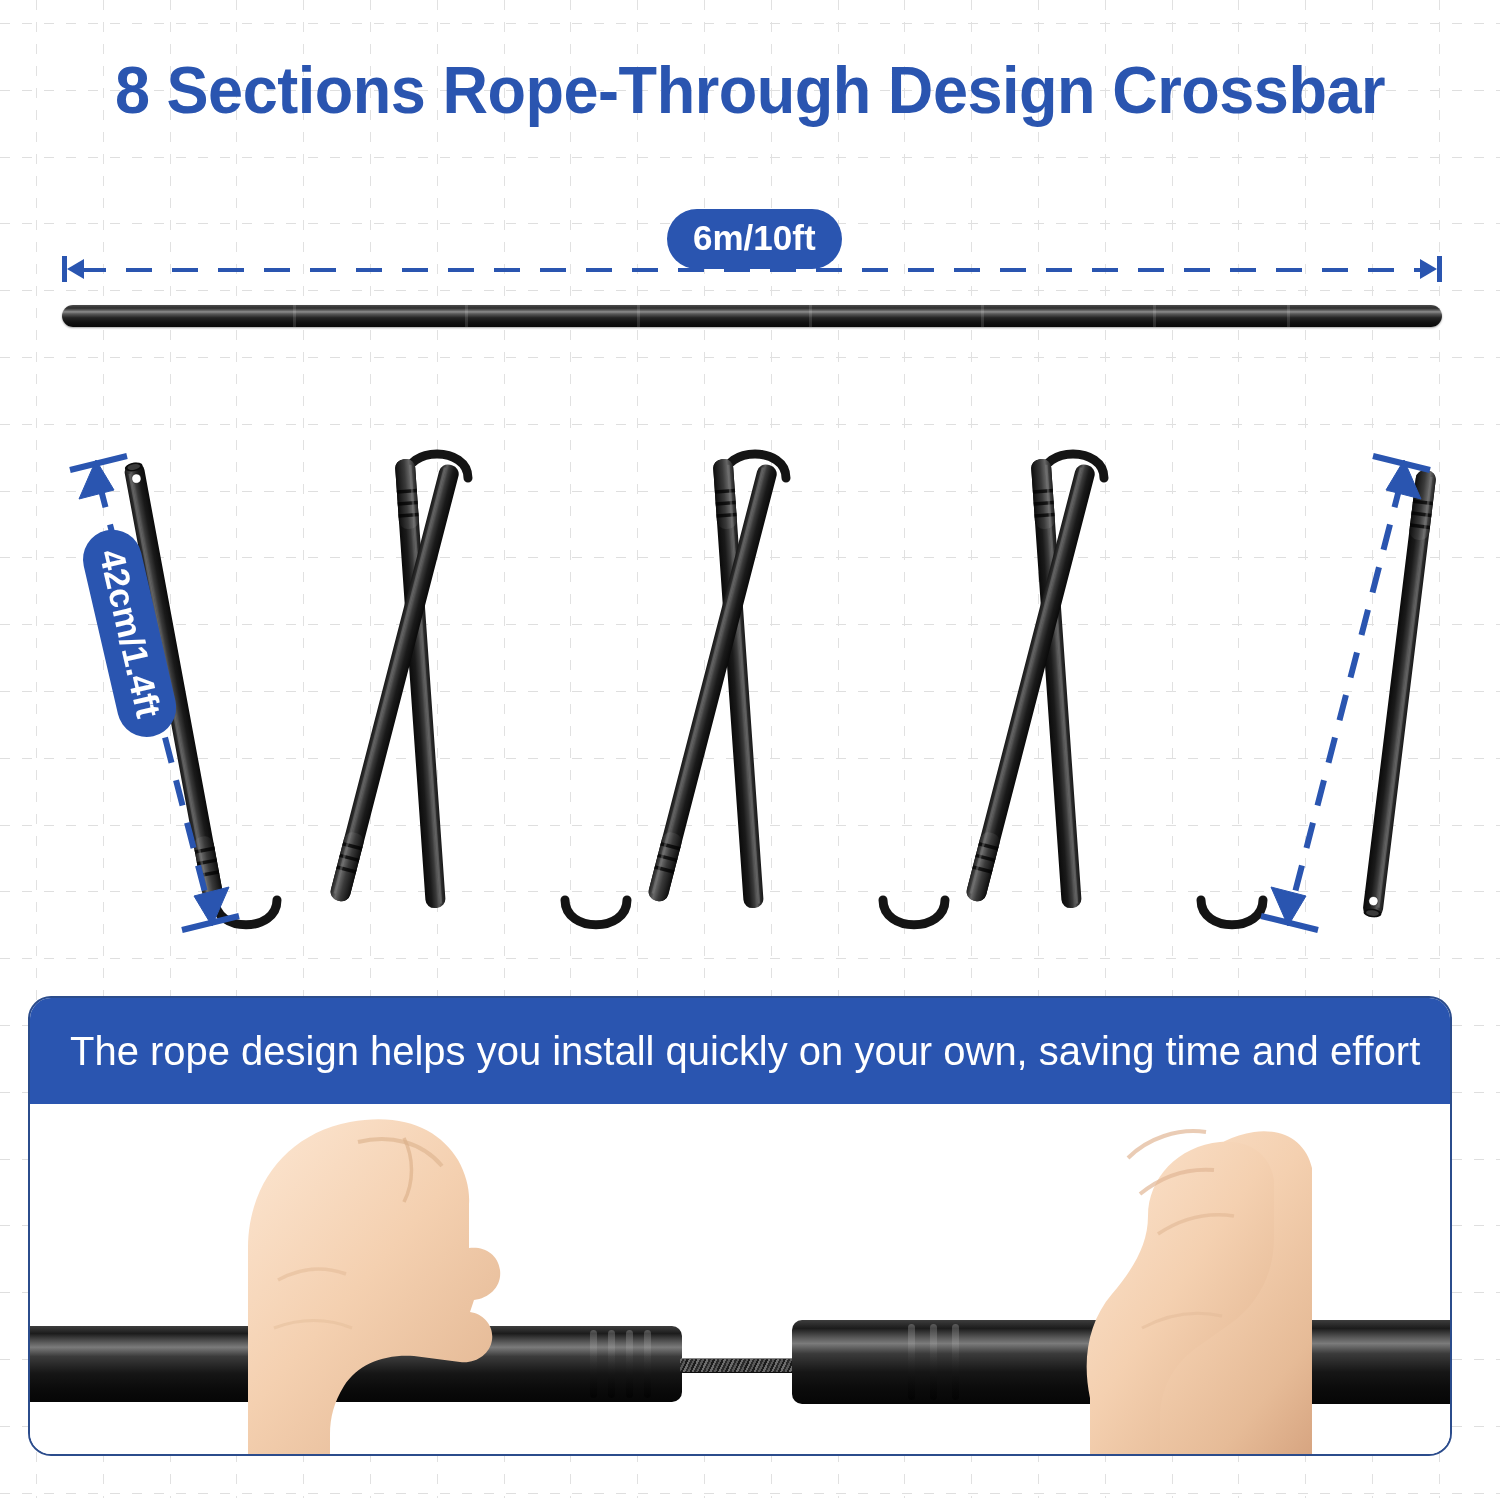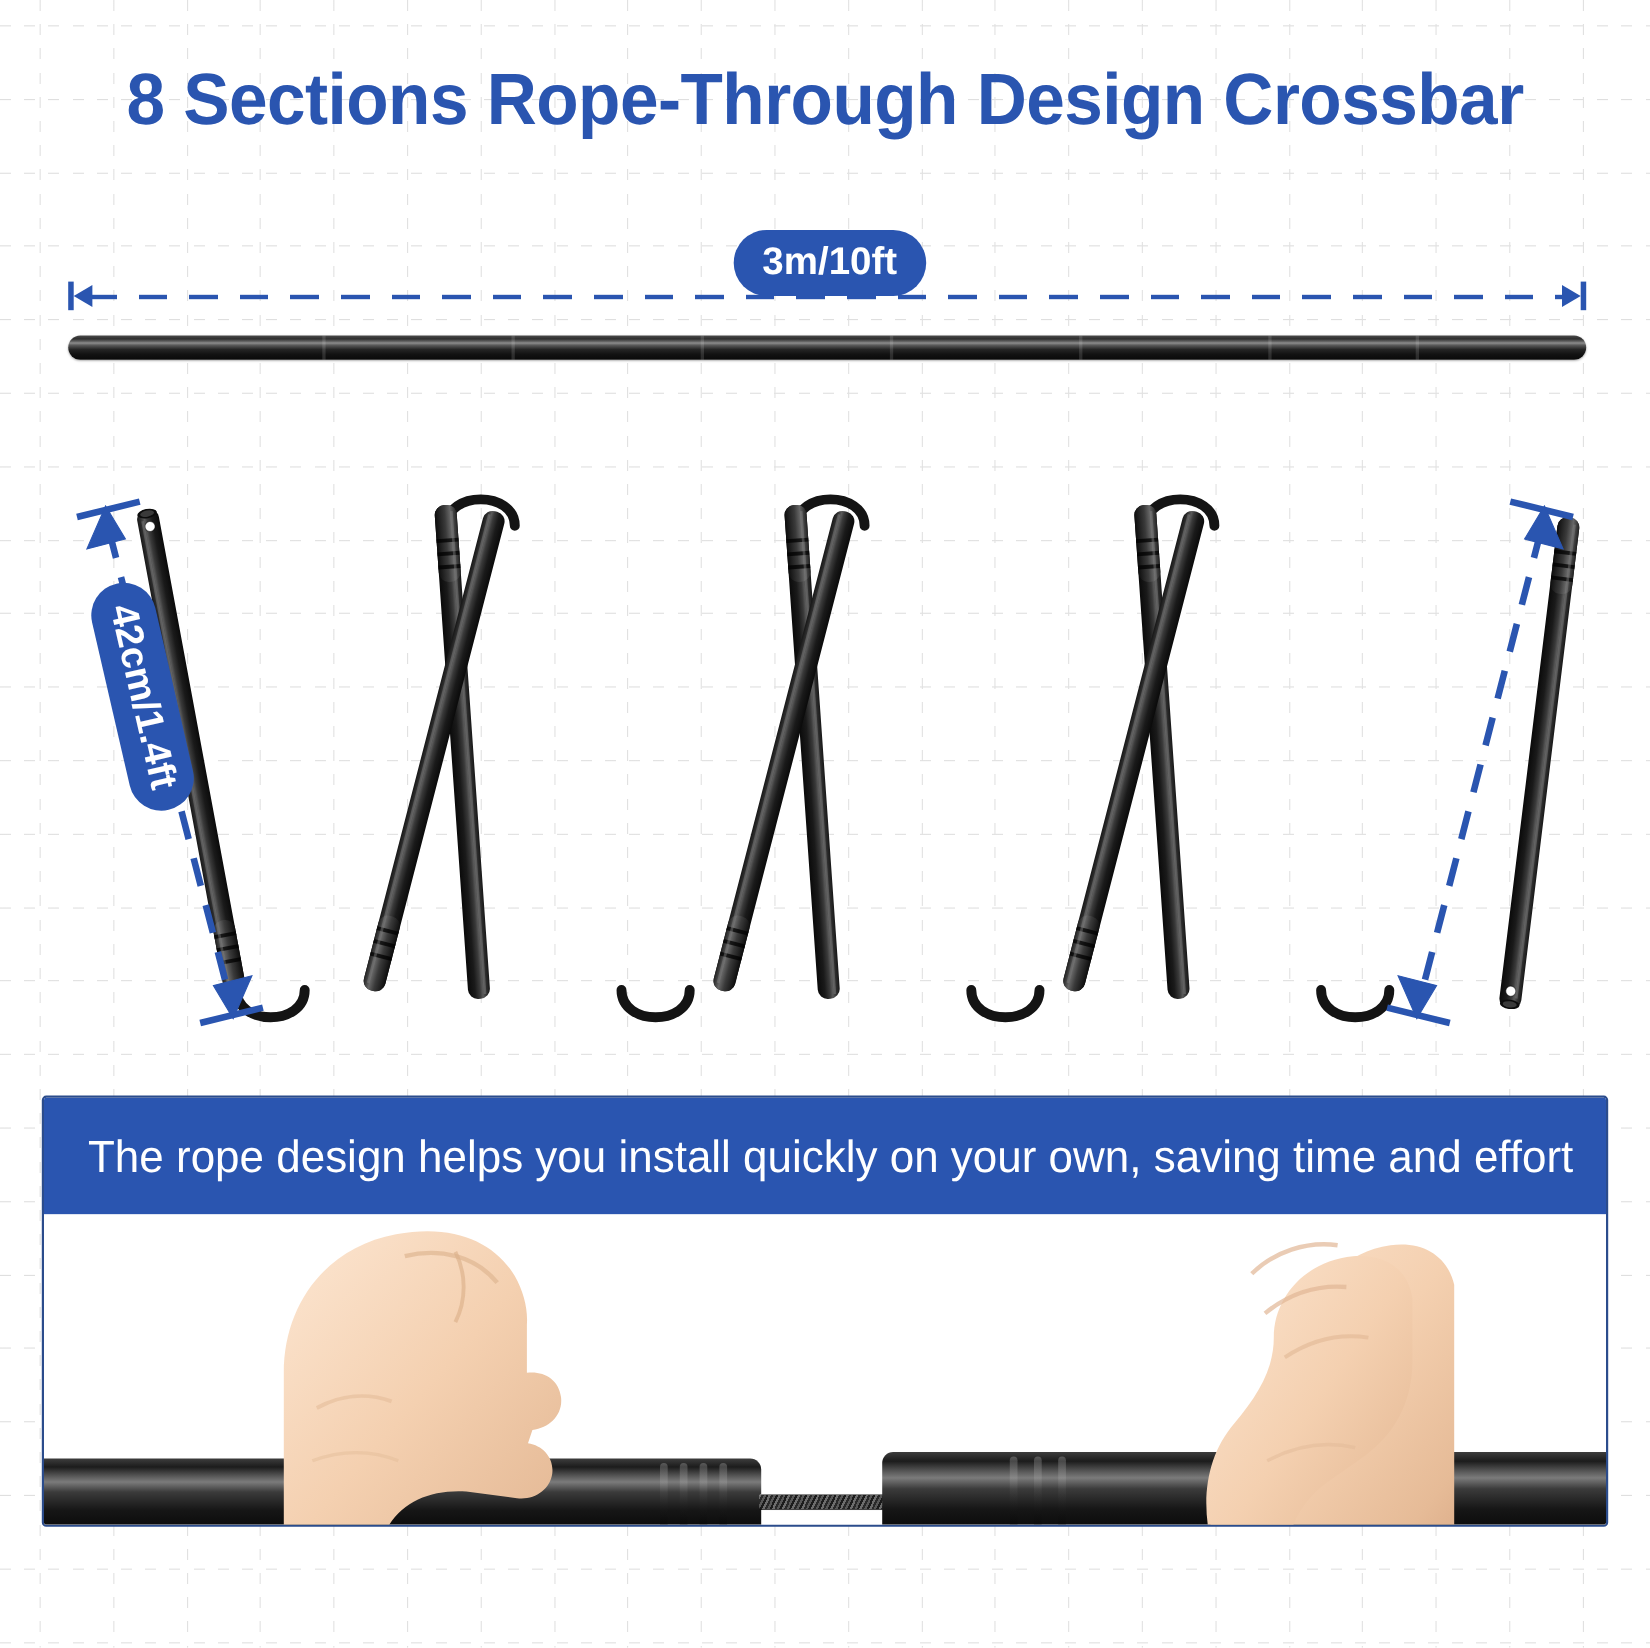--- a/index.html
+++ b/index.html
@@ -112,24 +112,24 @@
     border-bottom:10px solid transparent;
   }
   #dim-h .head.l{left:5px;border-right:17px solid #2a55b0;}
   #dim-h .head.r{right:5px;border-left:17px solid #2a55b0;}
 
   
   #zigzag{position:absolute;left:0;top:430px;width:1500px;height:530px;}
 
   
   #panel{
-    position:absolute;left:38px;top:996px;
-    width:1424px;height:392px;
+    position:absolute;left:28px;top:996px;
+    width:1424px;height:460px;
     border:2px solid #2b4c8c;
-    border-radius:4px;
+    border-radius:23px;
     box-sizing:border-box;
     overflow:hidden;
     background:#ffffff;
   }
   #panel-header{
     height:106px;width:100%;
     background:#2a55b0;
     display:flex;align-items:center;
     box-sizing:border-box;
     padding:0 34px 0 40px;
@@ -223,21 +223,21 @@
       <div class="vline" style="left:1172px"></div>
       <div class="vline" style="left:1238px"></div>
       <div class="vline" style="left:1305px"></div>
       <div class="vline" style="left:1372px"></div>
       <div class="vline" style="left:1439px"></div>
     </div>
 </div>
 
 <div id="title">8 Sections Rope-Through Design Crossbar</div>
 
-<div id="badge-length" class="badge">3m/10ft</div>
+<div id="badge-length" class="badge">6m/10ft</div>
 
 <div id="dim-h">
   <div class="cap l"></div>
   <div class="cap r"></div>
   <div class="rule"></div>
   <div class="head l"></div>
   <div class="head r"></div>
 </div>
 
 <div id="pole-straight">

